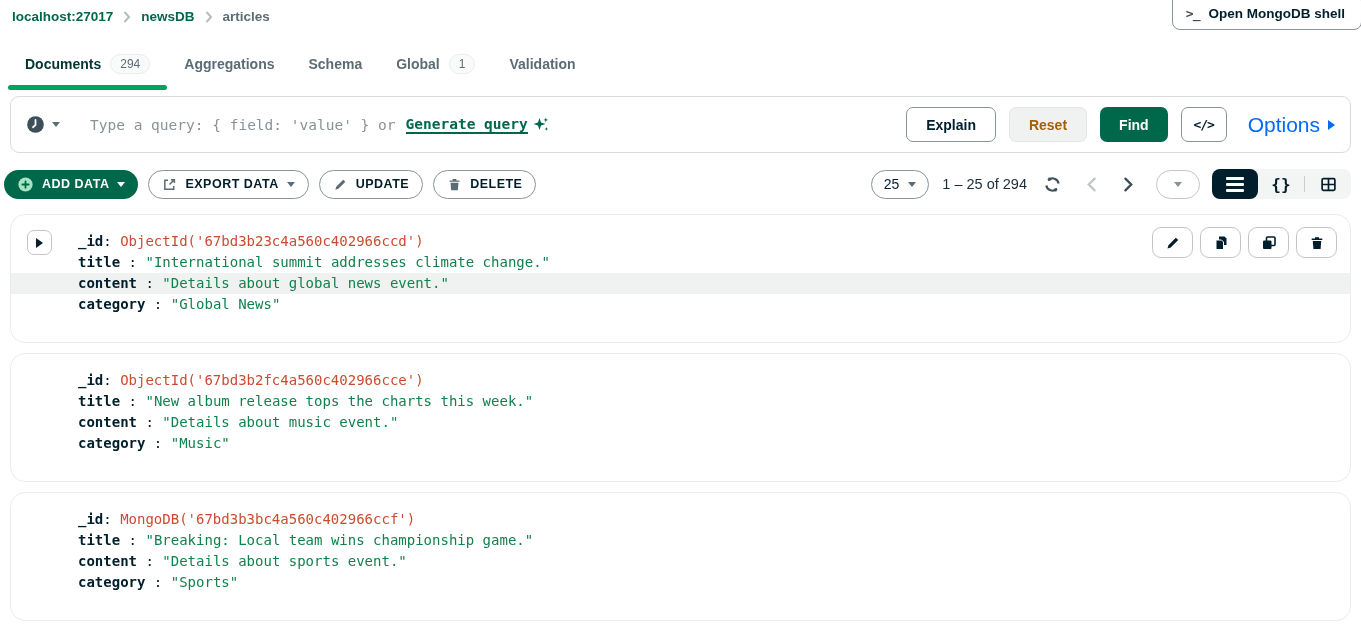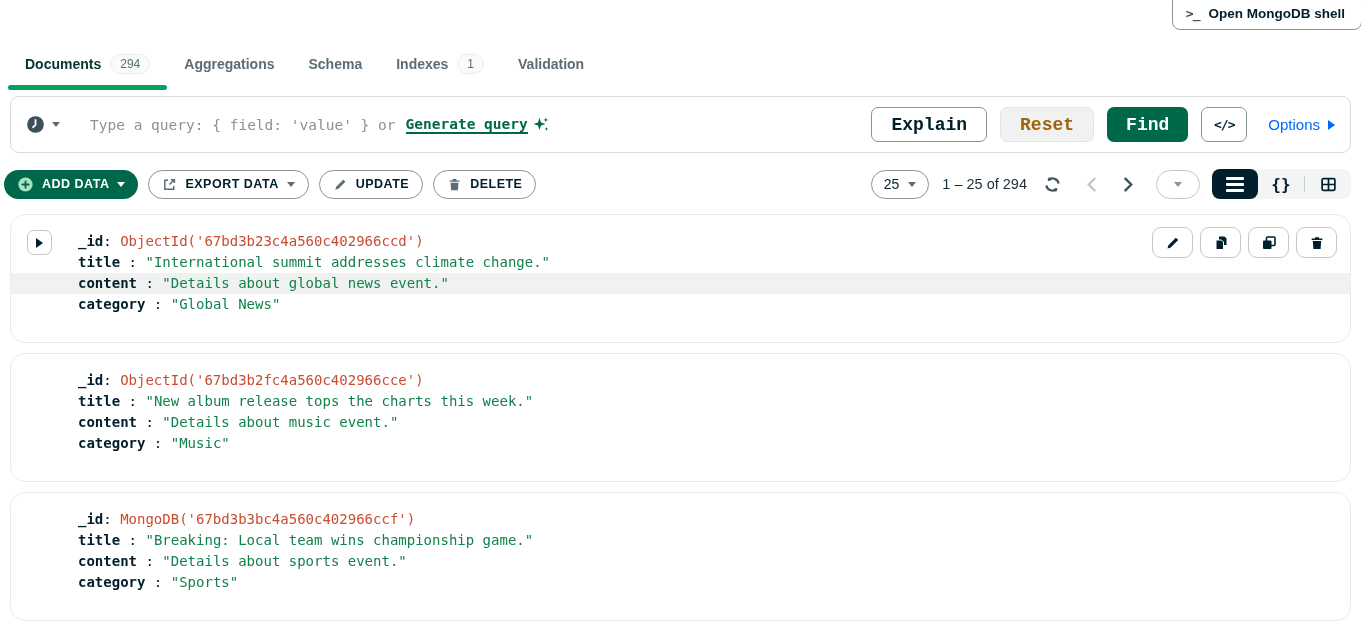--- a/index.html
+++ b/index.html
@@ -34,29 +34,29 @@
     background:#fff; display:flex; align-items:center; padding:0 15px; }
   .q-history { display:flex; align-items:center; gap:7px; cursor:pointer; }
   .caret { width:0; height:0; border-left:5px solid transparent; border-right:5px solid transparent;
     border-top:6px solid #5C6C75; }
   .caret.small { border-left-width:4px; border-right-width:4px; border-top-width:5px; }
   .q-placeholder { margin-left:30px; font-size:14.5px; color:#889397; display:flex; align-items:center; }
   .genq { margin-left:10px; color:#00684A; font-weight:700; border-bottom:2px solid #00684A;
     cursor:pointer; }
   .sparkle { margin-left:4px; display:flex; }
   .q-actions { margin-left:auto; display:flex; align-items:center; }
-  .btn { height:35px; border-radius:7px; font-size:18px; font-weight:600; cursor:pointer;
-    display:flex; align-items:center; justify-content:center; background:#fff;font-family:Liberation Mono, monospace; }
+  .btn { height:35px; border-radius:7px; font-size:14px; font-weight:600; cursor:pointer;
+    display:flex; align-items:center; justify-content:center; background:#fff; }
   .btn-explain { padding:0 19px; border:1px solid #889397; color:#001E2B; }
   .btn-reset { padding:0 19px; margin-left:13px; border:1px solid #E3E6E5; background:#F0F1F1; color:#a16207; cursor:default; }
   .btn-find { padding:0 19px; margin-left:13px; border:none; background:#00684A; color:#fff; }
   .btn-code { width:46px; margin-left:13px; border:1px solid #889397; color:#001E2B;
     font-family:"DejaVu Sans Mono", monospace; font-size:13px; font-weight:700; letter-spacing:-1px; }
   .options-link { margin-left:21px; display:flex; align-items:center; gap:8px;
-    color:#016BF8; font-size:15px; cursor:pointer; }
+    color:#016BF8; font-size:21px; cursor:pointer; }
   .tri-right { width:0; height:0; border-top:5px solid transparent; border-bottom:5px solid transparent;
     border-left:7px solid #016BF8; }
 
   
   .toolbar { display:flex; align-items:center; margin:16px 10px 0 4px; }
   .pill { height:29px; border-radius:15px; display:flex; align-items:center; gap:8px;
     font-size:12.5px; font-weight:700; letter-spacing:.5px; cursor:pointer; background:#fff;
     border:1px solid #889397; color:#001E2B; padding:0 13px; margin-right:10px;justify-content:center; }
   .pill .icon { display:flex; color:#5C6C75; }
   .pill-add { background:#00684A; border:none; color:#fff; }
@@ -100,39 +100,54 @@
     border-left:7px solid #001E2B; }
   .doc-actions { position:absolute; right:13px; top:12px; display:flex; gap:7px; }
   .act-btn { width:41px; height:31px; border:1px solid #C1C7C6; border-radius:9px; background:#fff;
     display:flex; align-items:center; justify-content:center; color:#001E2B; cursor:pointer; }
   svg { display:block; }
 </style>
 </head>
 <body>
 
 <div class="topbar">
+  <div class="breadcrumb">
+    <span class="crumb-link">localhost:27017</span>
+    <span class="crumb-sep">
+      <svg width="10" height="12" viewBox="0 0 10 12">
+          <path d="M3 1.5l4 4.5-4 4.5" fill="none" stroke="#B3BEBE" stroke-width="2" stroke-linecap="round"></path>
+        </svg>
+    </span>
+    <span class="crumb-link">newsDB</span>
+    <span class="crumb-sep">
+      <svg width="10" height="12" viewBox="0 0 10 12">
+          <path d="M3 1.5l4 4.5-4 4.5" fill="none" stroke="#B3BEBE" stroke-width="2" stroke-linecap="round"></path>
+        </svg>
+    </span>
+    <span class="crumb-current">articles</span>
+  </div>
   <button class="shell-btn">
     <span class="term-glyph">&gt;_</span>
     <span>Open MongoDB shell</span>
   </button>
 </div>
 
 <nav class="tabs">
   <div class="tab active">
     <span>Documents</span>
     <span class="tab-badge">294</span>
   </div>
   <div class="tab">
     <span>Aggregations</span>
   </div>
   <div class="tab">
     <span>Schema</span>
   </div>
   <div class="tab">
-    <span>Indexes</span>
+    <span>Global</span>
     <span class="tab-badge">1</span>
   </div>
   <div class="tab">
     <span>Validation</span>
   </div>
 </nav>
 
 <section class="querybar">
   <div class="q-history">
     <svg width="19" height="19" viewBox="0 0 16 16">

